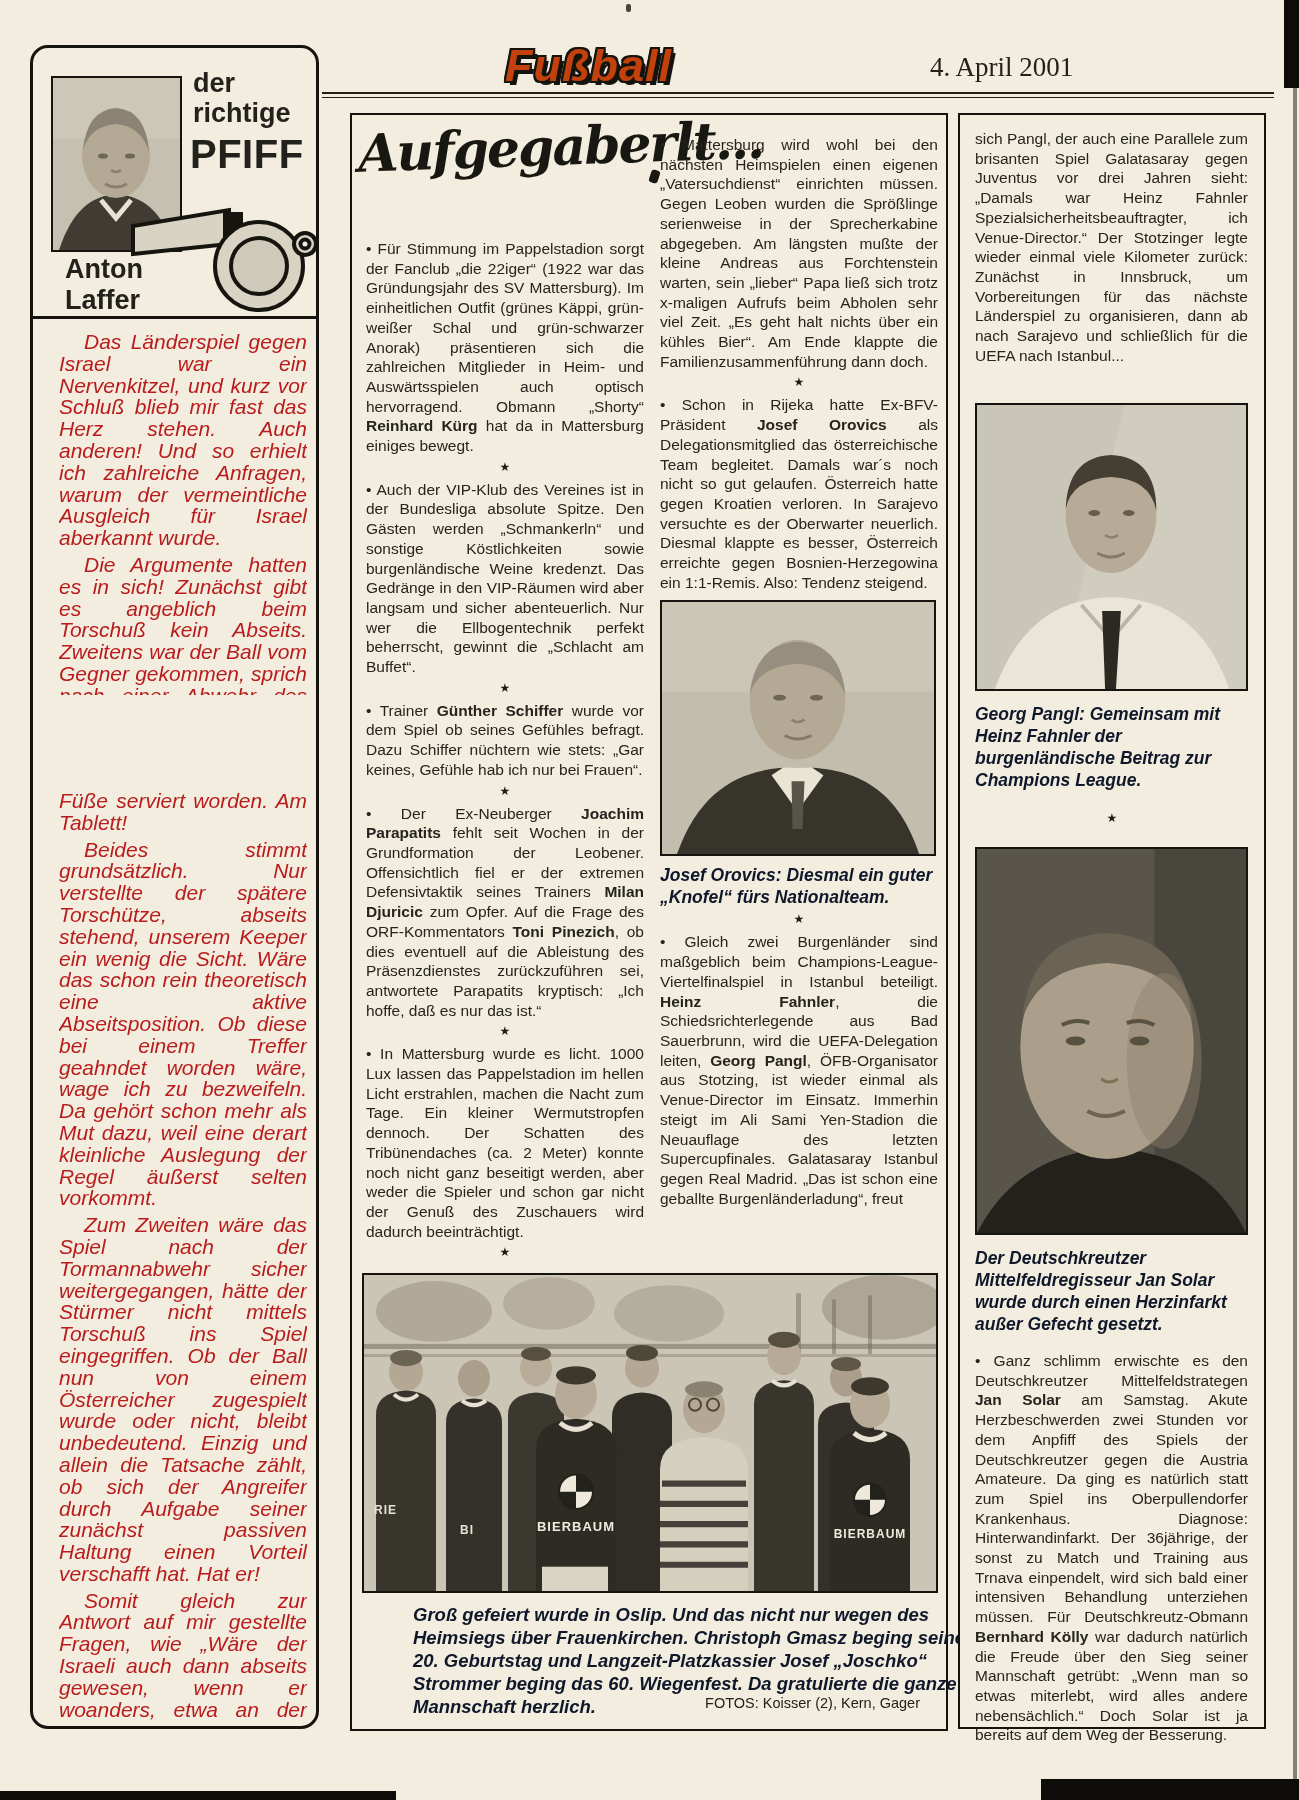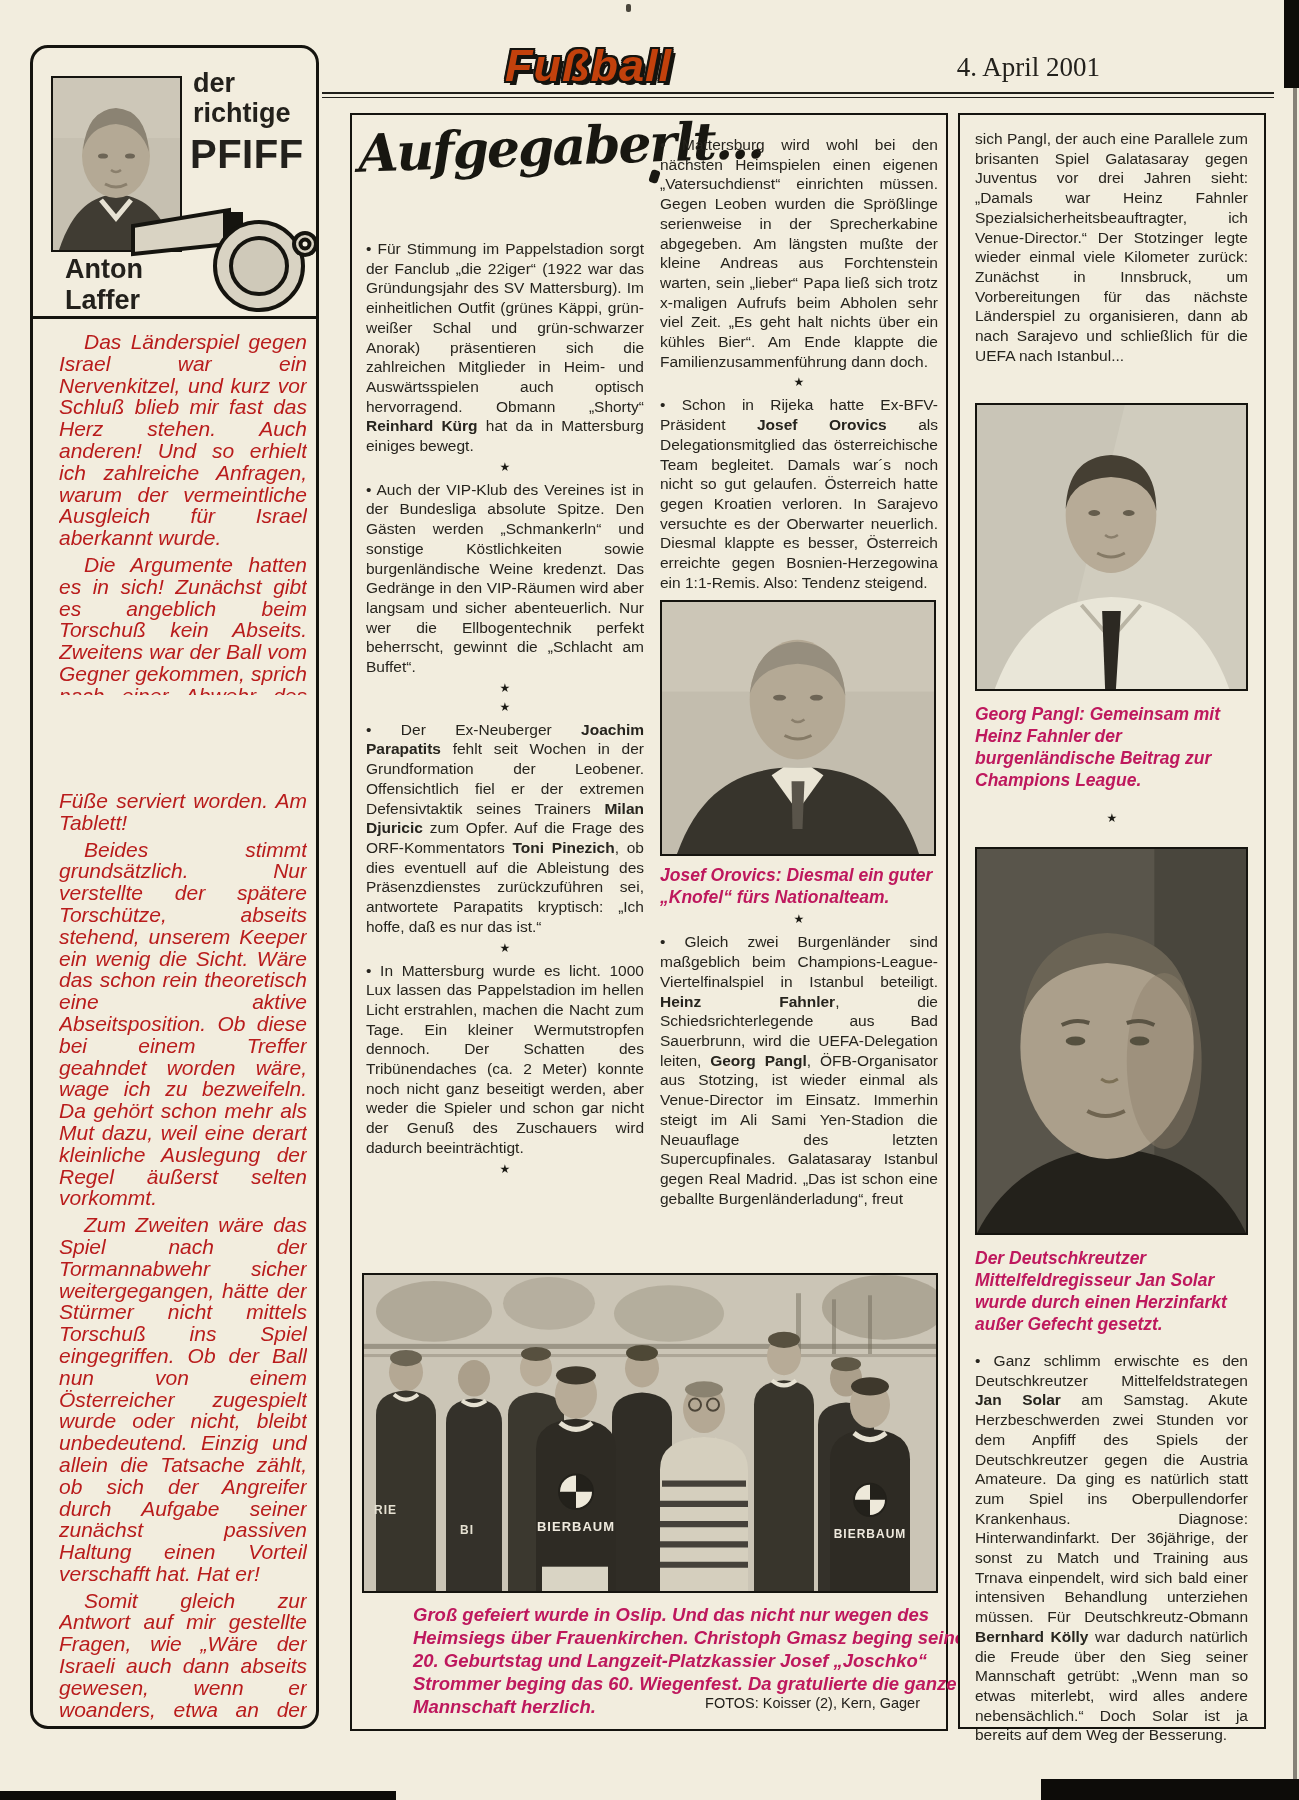--- a/index.html
+++ b/index.html
@@ -5,21 +5,21 @@
   html,body{margin:0;padding:0;background:#dcd7c9;}
   .page{position:relative;width:1299px;height:1800px;background:#f2edde;overflow:hidden;
         font-family:"Liberation Sans",sans-serif;color:#23211c;}
   .abs{position:absolute;}
   .b{font-weight:bold;}
   
   .logo{left:496px;top:40px;width:176px;text-align:right;font-size:45px;font-weight:bold;font-style:italic;
         letter-spacing:1px;color:#c2410c;
         text-shadow:-2px -2px 0 #15140f,2px -2px 0 #15140f,-2px 2px 0 #15140f,2px 2px 0 #15140f,
                     0 -2px 0 #15140f,0 2px 0 #15140f,-2px 0 0 #15140f,2px 0 0 #15140f,4px 4px 0 #15140f;}
-  .date{left:930px;top:52px;width:170px;text-align:right;font-family:"Liberation Serif",serif;font-size:27px;}
+  .date{left:930px;top:52px;width:170px;text-align:left;font-family:"Liberation Serif",serif;font-size:27px;}
   .header-rule{left:322px;top:92px;width:952px;height:3px;border-top:2px solid #201f1a;border-bottom:1px solid #201f1a;}
   
   .frame{position:absolute;border:2px solid #15140f;background:#f2edde;}
   .photo{background:#c9c3b4;}
   .photo svg{display:block;width:100%;height:100%;}
   
   .pfiff{left:30px;top:45px;width:283px;height:1678px;border:3px solid #15140f;border-radius:18px;}
   .pf-photo{left:18px;top:28px;width:127px;height:172px;border:2px solid #15140f;}
   .pf-kicker{left:160px;top:20px;font-size:27px;font-weight:bold;line-height:30px;}
   .pf-title{left:157px;top:84px;font-size:40px;font-weight:bold;letter-spacing:.5px;}
@@ -35,21 +35,21 @@
   
   .mid{left:350px;top:113px;width:594px;height:1614px;}
   .gabel-headline{left:6px;top:2px;width:330px;font-family:"DejaVu Serif",serif;font-style:italic;font-weight:bold;
                   font-size:52px;letter-spacing:-2px;transform:rotate(-2deg);color:#181711;}
   .bt{font-size:15.5px;line-height:19.7px;text-align:justify;color:#26241e;}
   .bt p{margin:0;}
   .col1{left:14px;top:124px;width:278px;}
   .col2{left:308px;top:20px;width:278px;}
   .star{text-align:center;font-size:12px;line-height:13px;margin:5px 0 6px;color:#1c1b15;}
   .inflow-photo{width:276px;height:256px;border:2px solid #15140f;box-sizing:border-box;margin:8px 0 8px;background:#c9c3b4;}
-  .cap{font-weight:bold;font-style:italic;font-size:17.5px;line-height:22px;text-align:left;color:#be185d;margin:0 0 2px;}
+  .cap{font-weight:bold;font-style:italic;font-size:17.5px;line-height:22px;text-align:left;color:#0f172a;margin:0 0 2px;}
   .team-photo{left:10px;top:1158px;width:572px;height:316px;border:2px solid #15140f;}
   .team-caption{left:14px;top:1488px;width:566px;font-size:18.5px;line-height:23px;margin-left:47px;}
   .credit{left:300px;top:1580px;width:268px;text-align:right;font-weight:normal;font-size:14.5px;font-style:normal;}
   
   .rb{left:958px;top:113px;width:304px;height:1612px;}
   .rb-text1{left:15px;top:14px;width:273px;}
   .pangl-photo{left:15px;top:288px;width:273px;height:288px;border:2px solid #15140f;box-sizing:border-box;}
   .pangl-caption{left:15px;top:588px;width:273px;}
   .rb-star{left:0;right:0;top:692px;}
   .solar-photo{left:15px;top:732px;width:273px;height:388px;border:2px solid #15140f;box-sizing:border-box;}
@@ -122,20 +122,21 @@
   </div>
 
   <div class="frame mid">
     <div class="abs gabel-headline">Aufgegaberlt...</div>
 
     <div class="abs col1 bt">
       <p><span>• Für Stimmung im Pappelstadion sorgt der Fanclub „die 22iger“ (1922 war das Gründungsjahr des SV Mattersburg). Im einheitlichen Outfit (grünes Käppi, grün-weißer Schal und grün-schwarzer Anorak) präsentieren sich die zahlreichen Mitglieder in Heim- und Auswärtsspielen auch optisch hervorragend. Obmann „Shorty“ </span><span class="b">Reinhard Kürg</span><span> hat da in Mattersburg einiges bewegt.</span></p>
       <div class="star">★</div>
       <p><span>• Auch der VIP-Klub des Vereines ist in der Bundesliga absolute Spitze. Den Gästen werden „Schmankerln“ und sonstige Köstlichkeiten sowie burgenländische Weine kredenzt. Das Gedränge in den VIP-Räumen wird aber langsam und sicher abenteuerlich. Nur wer die Ellbogentechnik perfekt beherrscht, gewinnt die „Schlacht am Buffet“.</span></p>
       <div class="star">★</div>
+      <p><span>• Trainer </span><span class="b">Günther Schiffer</span><span> wurde vor dem Spiel ob seines Gefühles befragt. Dazu Schiffer nüchtern wie stets: „Gar keines, Gefühle hab ich nur bei Frauen“.</span></p>
       <div class="star">★</div>
       <p><span>• Der Ex-Neuberger </span><span class="b">Joachim Parapatits</span><span> fehlt seit Wochen in der Grundformation der Leobener. Offensichtlich fiel er der extremen Defensivtaktik seines Trainers </span><span class="b">Milan Djuricic</span><span> zum Opfer. Auf die Frage des ORF-Kommentators </span><span class="b">Toni Pinezich</span><span>, ob dies eventuell auf die Ableistung des Präsenzdienstes zurückzuführen sei, antwortete Parapatits kryptisch: „Ich hoffe, daß es nur das ist.“</span></p>
       <div class="star">★</div>
       <p><span>• In Mattersburg wurde es licht. 1000 Lux lassen das Pappelstadion im hellen Licht erstrahlen, machen die Nacht zum Tage. Ein kleiner Wermutstropfen dennoch. Der Schatten des Tribünendaches (ca. 2 Meter) konnte noch nicht ganz beseitigt werden, aber weder die Spieler und schon gar nicht der Genuß des Zuschauers wird dadurch beeinträchtigt.</span></p>
       <div class="star">★</div>
     </div>
 
     <div class="abs col2 bt">
       <p><span>• Mattersburg wird wohl bei den nächsten Heimspielen einen eigenen „Vatersuchdienst“ einrichten müssen. Gegen Leoben wurden die Sprößlinge serienweise in der Sprecherkabine abgegeben. Am längsten mußte der kleine Andreas aus Forchtenstein warten, sein „lieber“ Papa ließ sich trotz x-maligen Aufrufs beim Abholen sehr viel Zeit. „Es geht halt nichts über ein kühles Bier“. Am Ende klappte die Familienzusammenführung dann doch.</span></p>
       <div class="star">★</div>

